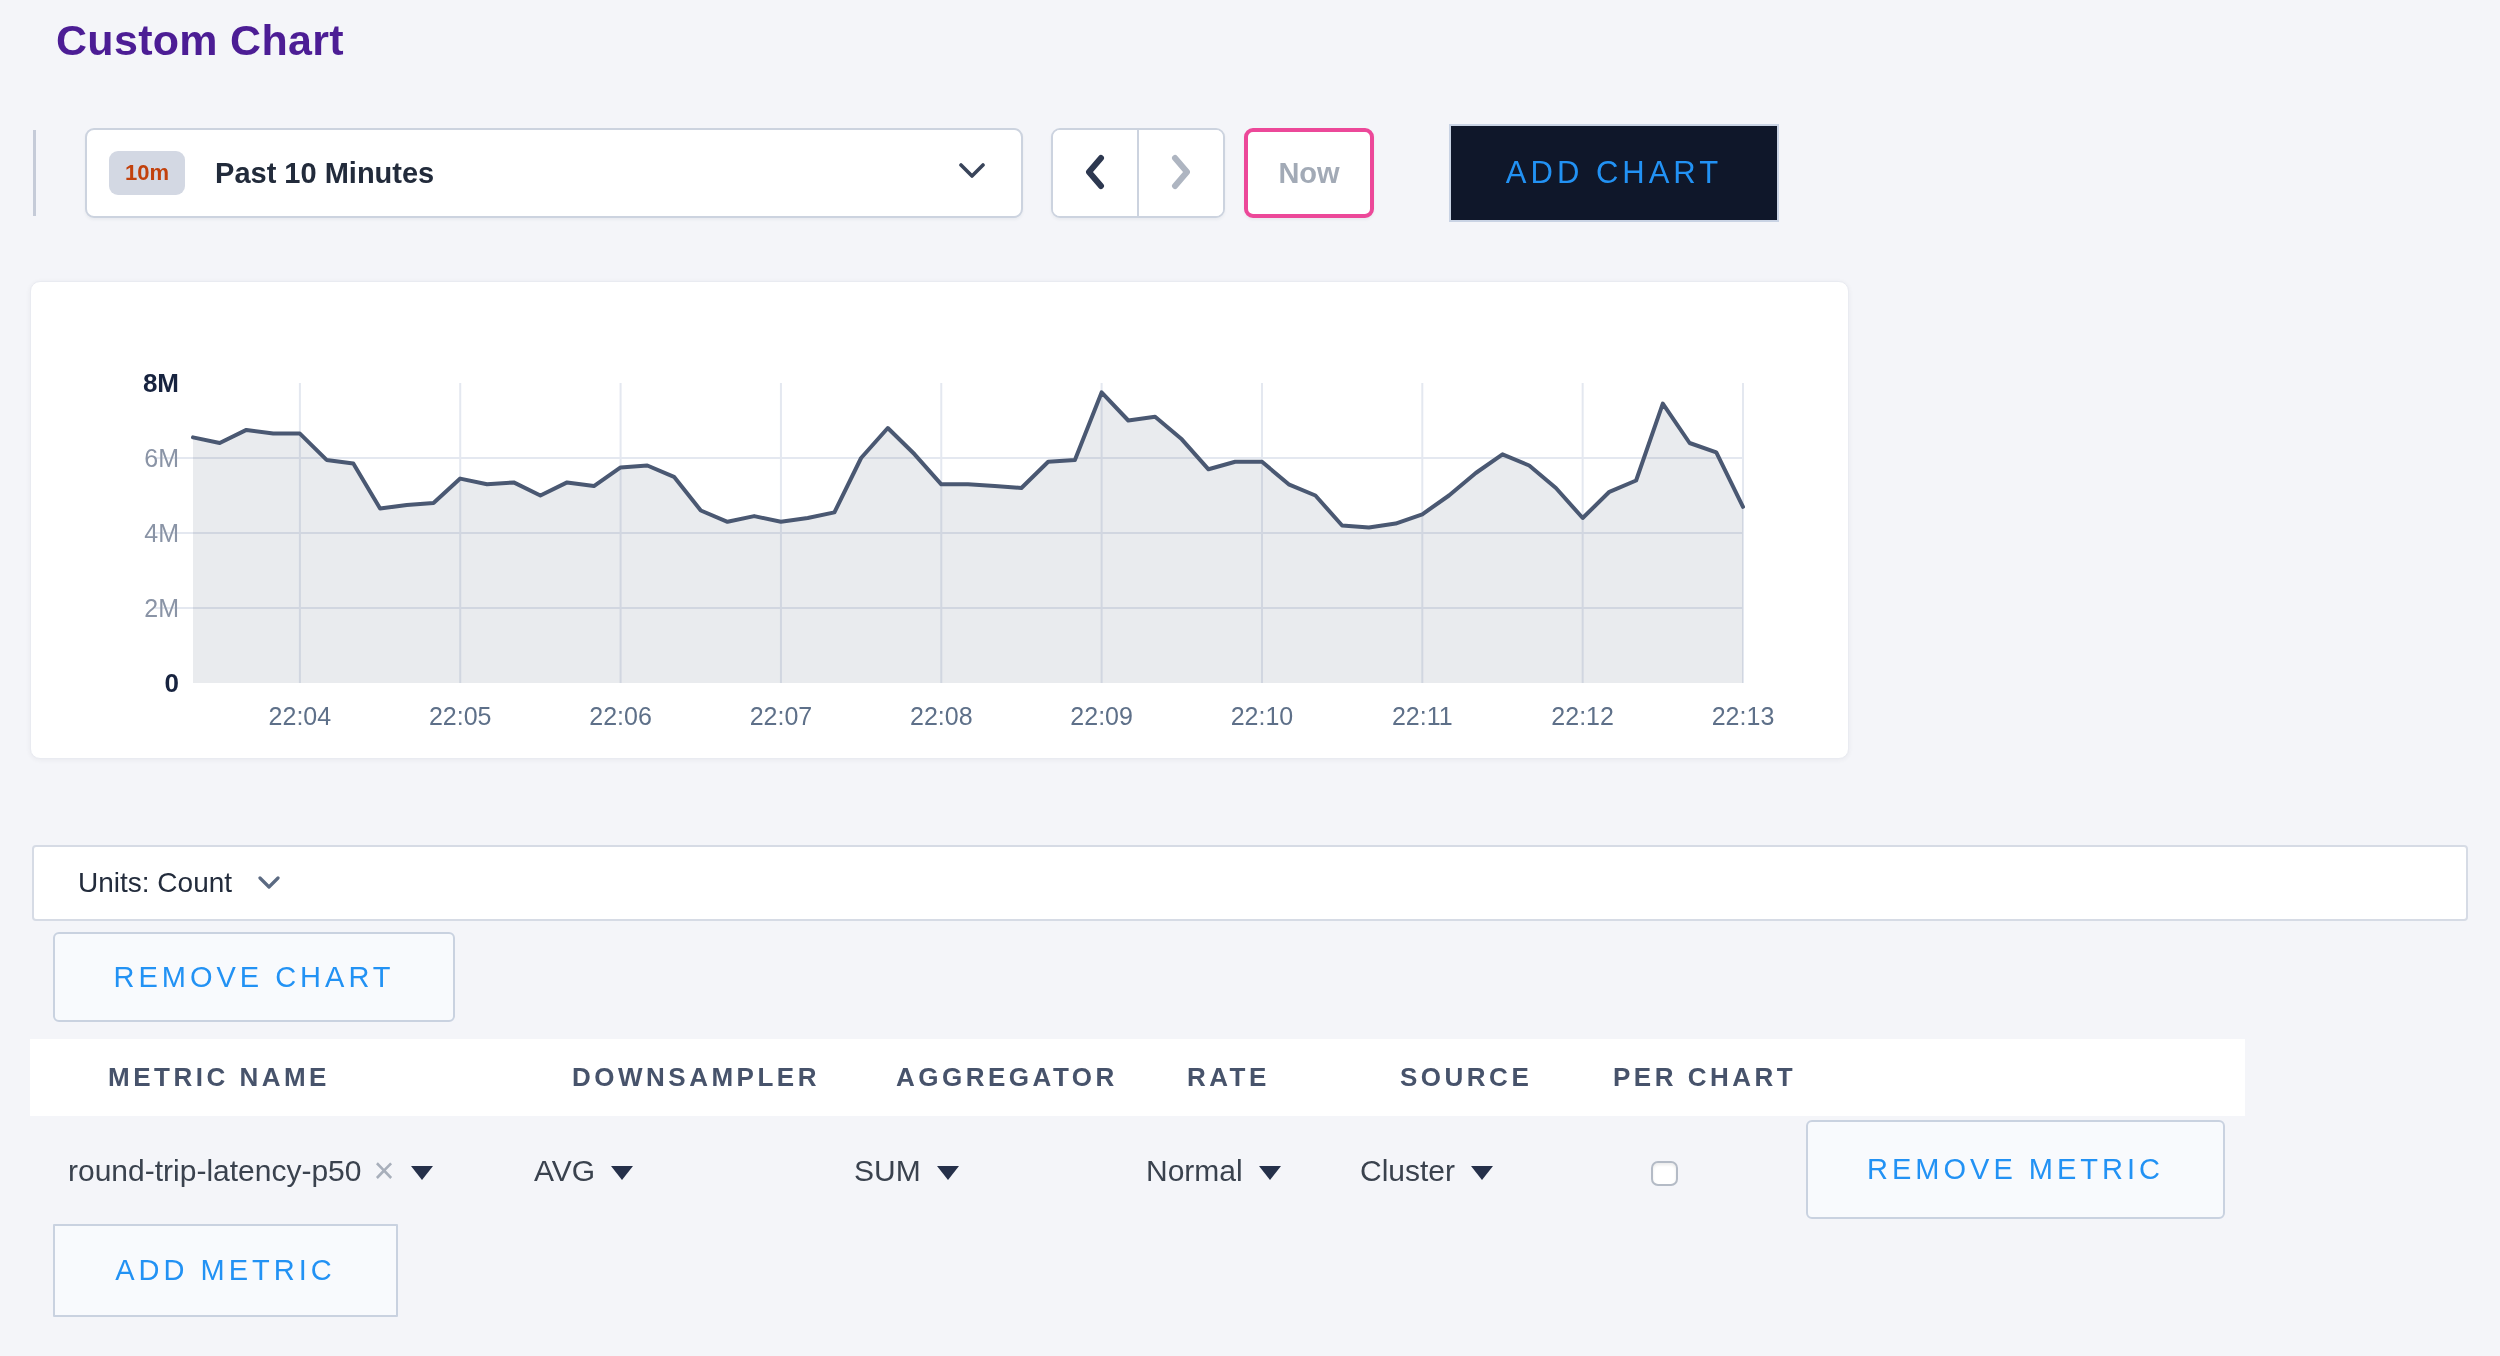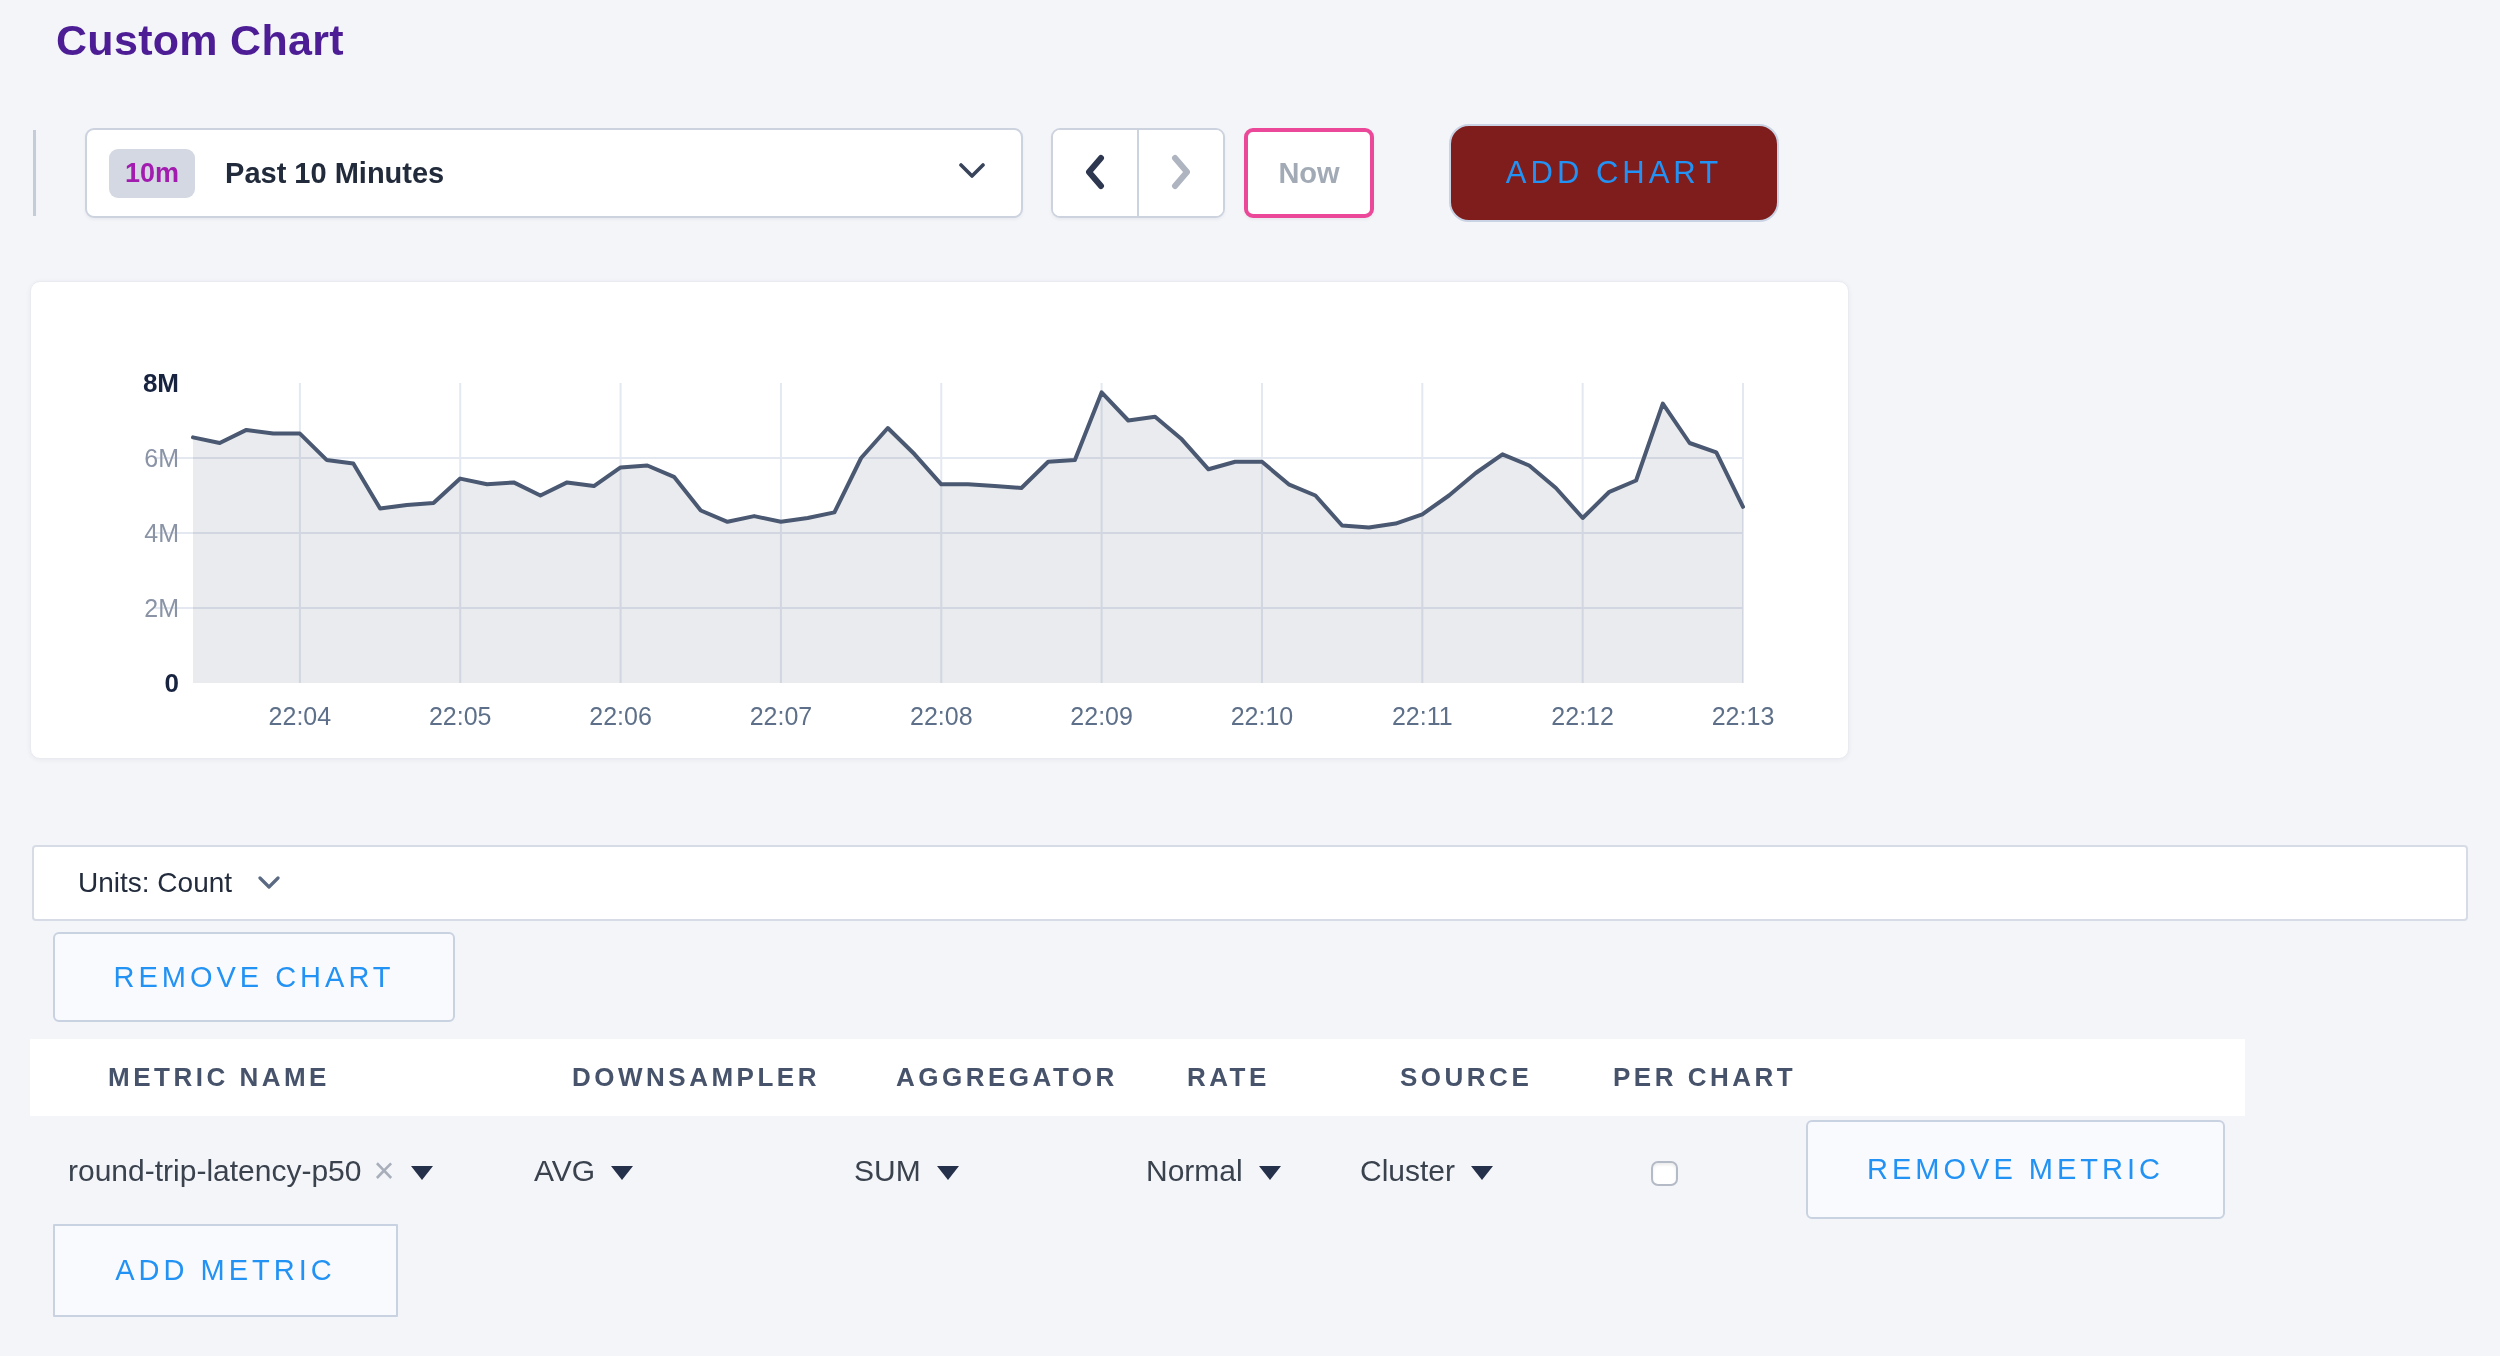--- a/index.html
+++ b/index.html
@@ -4,31 +4,31 @@
 <style>
   html,body{margin:0;padding:0;}
   body{font-family:"Liberation Sans",sans-serif;}
   #app{position:relative;width:2500px;height:1356px;background:#f4f5f9;overflow:hidden;}
 
   .page-title{position:absolute;left:56px;top:16px;margin:0;font-size:43px;font-weight:700;color:#4c1d95;letter-spacing:.3px;}
 
   .accent-divider{position:absolute;left:33px;top:130px;width:3px;height:86px;background:#c5cbd8;}
 
   .time-select{position:absolute;left:85px;top:128px;width:938px;height:90px;background:#fff;border:2px solid #ccd3df;border-radius:9px;box-sizing:border-box;display:flex;align-items:center;box-shadow:0 2px 3px rgba(45,55,75,.05);cursor:pointer;}
-  .tw-badge{margin-left:22px;padding:9px 16px;background:#d3d8e3;border-radius:9px;font-size:27px;font-weight:700;color:#a21caf;}
+  .tw-badge{margin-left:22px;padding:9px 16px;background:#d3d8e3;border-radius:9px;font-size:22px;font-weight:700;color:#c2410c;}
   .tw-label{margin-left:30px;font-size:29px;font-weight:700;color:#222b3b;}
   .tw-chevron{margin-left:auto;margin-right:36px;}
 
   .nav-group{position:absolute;left:1051px;top:128px;width:174px;height:90px;background:#fff;border:2px solid #ccd3df;border-radius:9px;box-sizing:border-box;display:flex;overflow:hidden;box-shadow:0 2px 3px rgba(45,55,75,.05);}
   .nav-btn{flex:1;display:flex;align-items:center;justify-content:center;background:#fff;border:none;padding:0;cursor:pointer;}
   .nav-btn.prev{border-right:2px solid #ccd3df;}
 
   .now-btn{position:absolute;left:1244px;top:128px;width:130px;height:90px;background:#fff;border:4px solid #ec4899;border-radius:9px;box-sizing:border-box;font-family:inherit;font-size:29px;font-weight:700;color:#a2aab6;cursor:pointer;box-shadow:0 2px 3px rgba(45,55,75,.05);}
 
-  .btn-blue-outline{background:#7f1d1d;border:2px solid #c9d3e4;border-radius:20px;box-sizing:border-box;font-family:inherit;color:#2292f4;letter-spacing:4px;cursor:pointer;}
+  .btn-blue-outline{background:#0f172a;border:2px solid #c9d3e4;border-radius:0;box-sizing:border-box;font-family:inherit;color:#2292f4;letter-spacing:4px;cursor:pointer;}
   .add-chart-btn{position:absolute;left:1449px;top:124px;width:330px;height:98px;font-size:31px;}
 
   .chart-card{position:absolute;left:30px;top:281px;width:1817px;height:476px;background:#fff;border:1px solid #e9ebf1;border-radius:10px;box-shadow:0 1px 5px rgba(45,55,75,.06);}
   #chart-svg{position:absolute;left:0;top:0;}
   .xtick{fill:#5e7089;font-size:25px;font-family:"Liberation Sans",sans-serif;}
   .ytick{fill:#8a94a6;font-size:25px;font-family:"Liberation Sans",sans-serif;}
   .ytick.strong{fill:#17233f;font-size:26px;font-weight:700;}
 
   .units-bar{position:absolute;left:32px;top:845px;width:2436px;height:76px;background:#fff;border:2px solid #d6dbe5;border-radius:4px;box-sizing:border-box;display:flex;align-items:center;cursor:pointer;}
   .units-label{margin-left:44px;font-size:28px;font-weight:400;color:#232c3c;}

